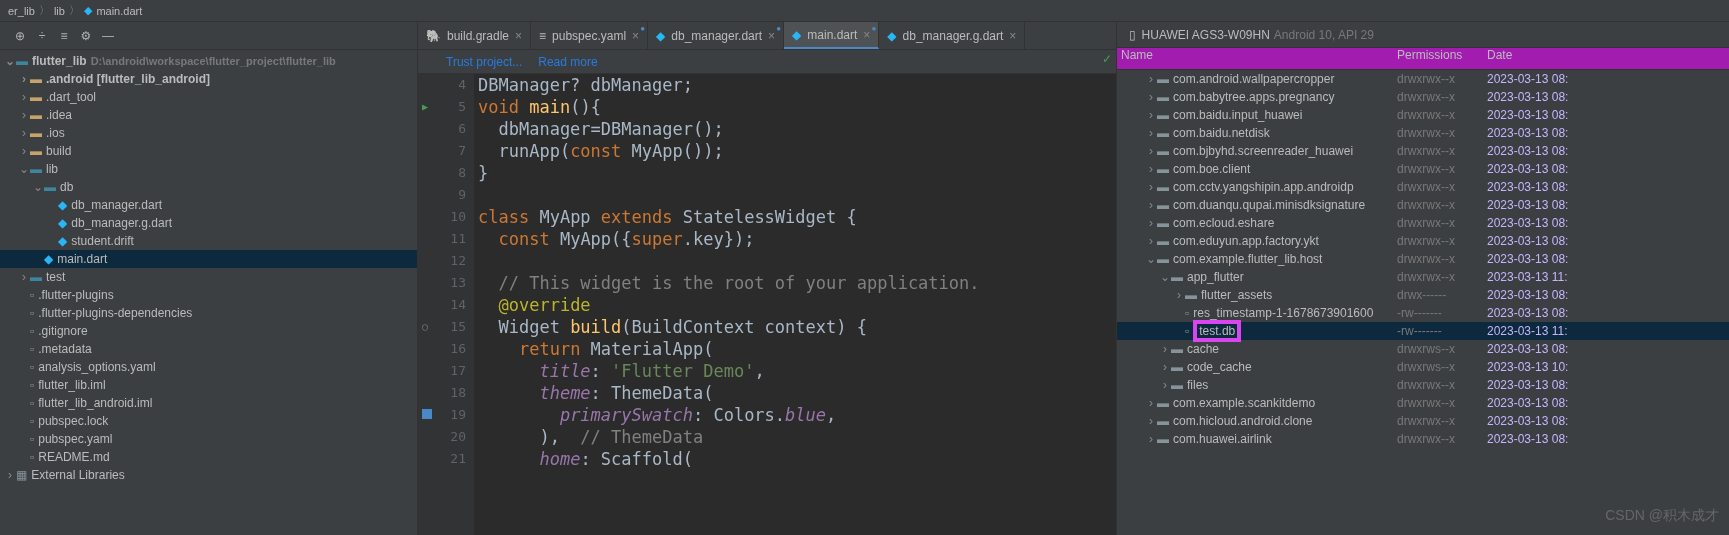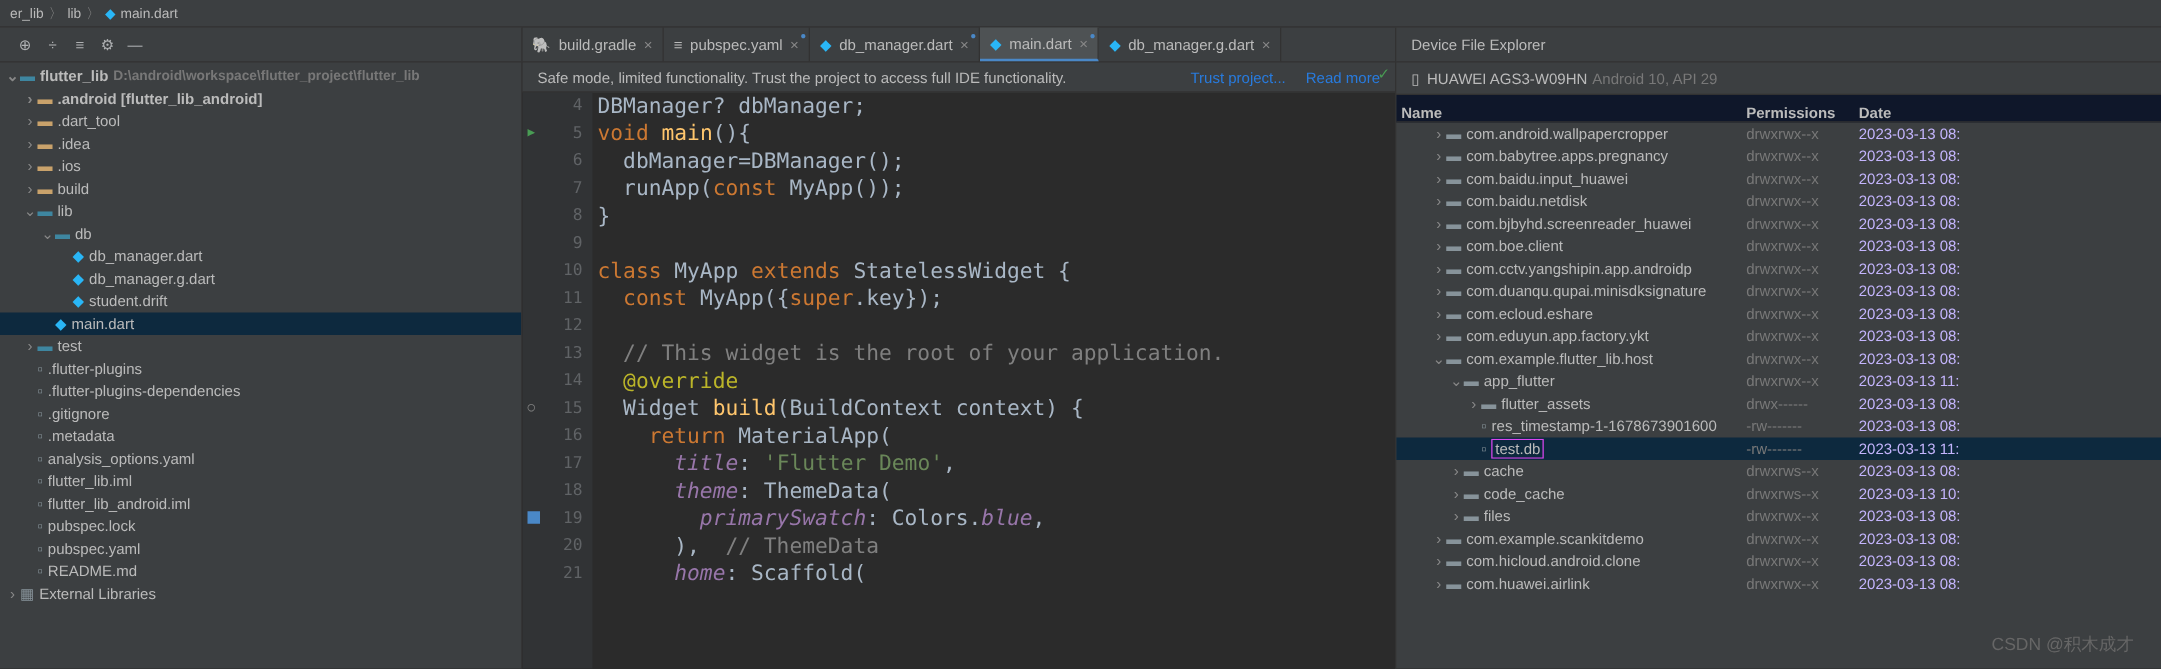--- a/index.html
+++ b/index.html
@@ -159,49 +159,48 @@
       display: flex;
       align-items: center;
       padding: 0 12px;
       border-bottom: 1px solid #323232;
     }
     .device-bar .dname { color: #bbbbbb; }
     .device-bar .dver { color: #787878; margin-left: 4px; }
     .file-table { flex: 1; overflow: hidden; }
     .ft-header {
       display: flex;
-      background: #0f172a;
+      background: #a21caf;
       border-bottom: 1px solid #323232;
       height: 22px;
-      align-items: flex-end;
-      font-weight: bold;
+      align-items: flex-start;
     }
     .ft-col-name { width: 280px; padding-left: 4px; }
     .ft-col-perm { width: 90px; }
     .ft-col-date { flex: 1; }
     .ft-row {
       display: flex;
       height: 18px;
       align-items: center;
       cursor: pointer;
     }
     .ft-row.highlighted {
       background: #0d293e;
     }
     .ft-row.boxed .ft-name-inner {
-      border: 1px solid #d946ef;
+      border: 4px solid #d946ef;
       padding: 0 2px;
       text-align: center;
     }
     .ft-name { width: 280px; display: flex; align-items: center; white-space: nowrap; overflow: hidden; }
     .ft-perm { width: 90px; color: #787878; }
     .ft-date { flex: 1; color: #c4b5fd; white-space: nowrap; overflow: hidden; }
     .watermark {
       position: absolute;
-      right: 22px;
+      right: 10px;
       bottom: 10px;
       color: #666;
       font-size: 14px;
     }
     .check-icon { position: absolute; right: 4px; top: 2px; color: #499c54; }
     .editor-wrap { position: relative; flex: 1; display: flex; flex-direction: column; }
   </style>
 </head>
 <body>
 
@@ -396,21 +395,20 @@
           <span class="modified">●</span>
         </div>
         <div class="tab">
           <span style="margin-right:6px;color:#29b6f6">◆</span>
           <span>db_manager.g.dart</span>
           <span class="close">×</span>
         </div>
       </div>
     <div class="editor-wrap">
       <div class="info-bar">
-        <span class="msg">Safe mode, limited functionality. Trust the project to access full IDE functionality.</span>
         <span class="link">Trust project...</span>
         <span class="link">Read more</span>
       </div>
       <span class="check-icon">✓</span>
       <div class="editor-body">
         <div class="gutter" id="gutter">
             <div class="ln">4</div>
             <div class="ln"><span class="run-icon">▶</span>5</div>
             <div class="ln">6</div>
             <div class="ln">7</div>
@@ -428,23 +426,20 @@
             <div class="ln"><span class="bp"></span>19</div>
             <div class="ln">20</div>
             <div class="ln">21</div>
           </div>
         <div class="code" id="code"><div>DBManager? dbManager;</div><div><span class="kw">void</span> <span class="fn">main</span>(){</div><div>  dbManager=DBManager();</div><div>  runApp(<span class="kw">const</span> MyApp());</div><div>}</div><div>&nbsp;</div><div><span class="kw">class</span> MyApp <span class="kw">extends</span> StatelessWidget {</div><div>  <span class="kw">const</span> MyApp({<span class="kw">super</span>.key});</div><div>&nbsp;</div><div>  <span class="com">// This widget is the root of your application.</span></div><div>  <span class="ann">@override</span></div><div>  Widget <span class="fn">build</span>(BuildContext context) {</div><div>    <span class="kw">return</span> MaterialApp(</div><div>      <span class="prop">title</span>: <span class="str">'Flutter Demo'</span>,</div><div>      <span class="prop">theme</span>: ThemeData(</div><div>        <span class="prop">primarySwatch</span>: Colors.<span class="prop">blue</span>,</div><div>      ),  <span class="com">// ThemeData</span></div><div>      <span class="prop">home</span>: Scaffold(</div></div>
       </div>
     </div>
   </div>
 
   <div class="right-panel">
-    <div class="right-header">
-      <span>Device File Explorer</span>
-    </div>
     <div class="device-bar">
       <span style="margin-right:6px;">▯</span>
       <span class="dname">HUAWEI AGS3-W09HN</span>
       <span class="dver">Android 10, API 29</span>
     </div>
     <div class="file-table">
       <div class="ft-header">
         <div class="ft-col-name">Name</div>
         <div class="ft-col-perm">Permissions</div>
         <div class="ft-col-date">Date</div>

